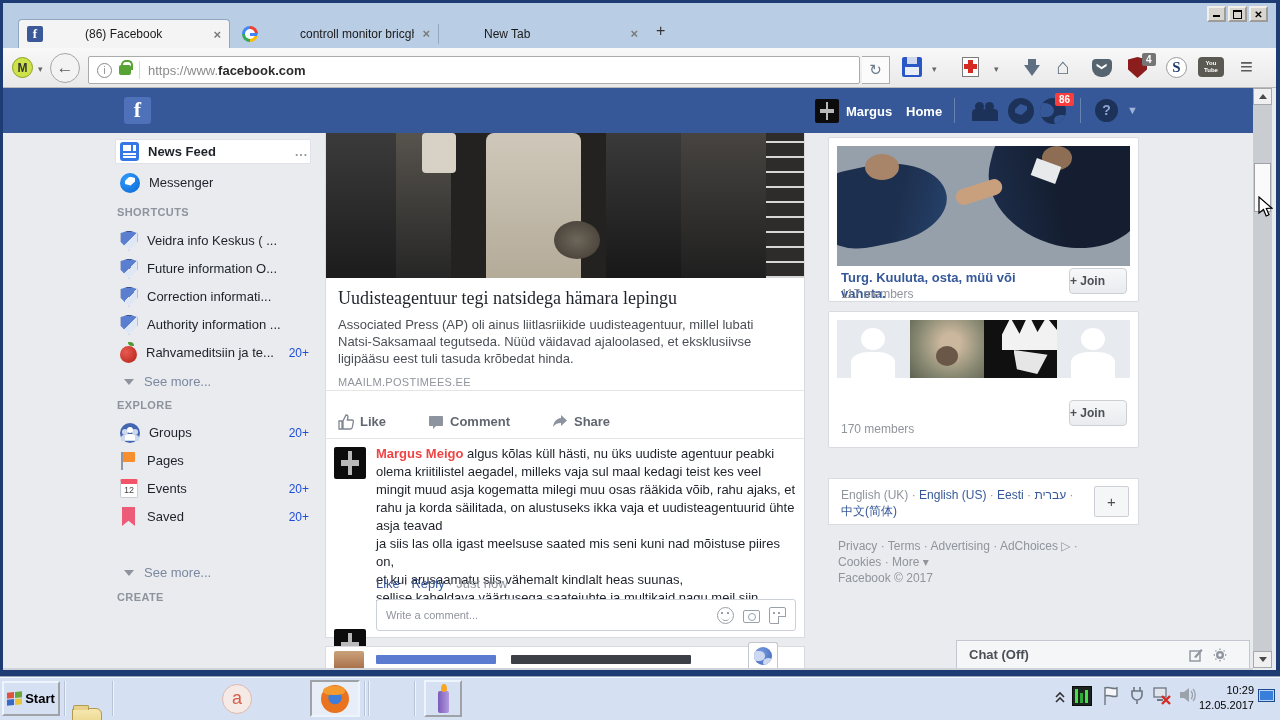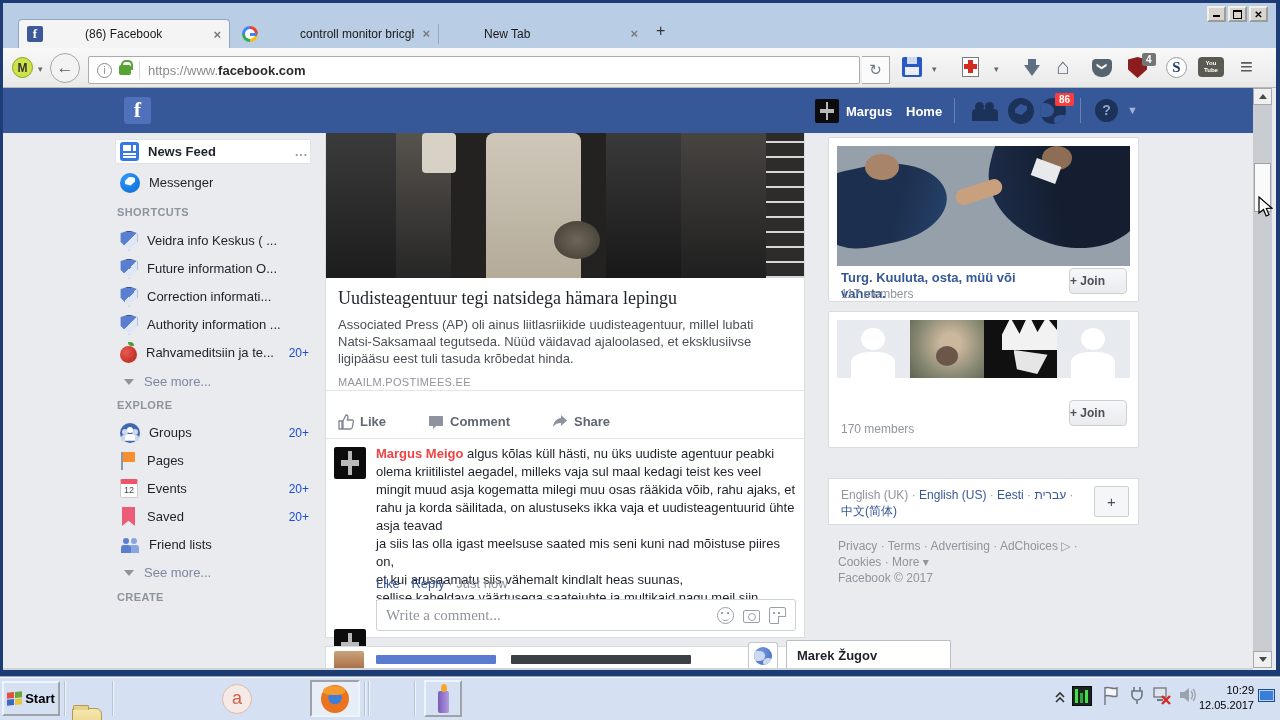--- a/index.html
+++ b/index.html
@@ -132,21 +132,21 @@
   .dark-avatar { background:#0c0c0c; position:relative; overflow:hidden; }
   .dark-avatar::before { content:""; position:absolute; left:45%; top:12%; width:10%; height:76%; background:#b9b9b9; }
   .dark-avatar::after { content:""; position:absolute; left:22%; top:42%; width:56%; height:16%; background:#b9b9b9; }
   .c-body { position:absolute; left:50px; top:6px; width:420px; font-size:13px; line-height:18px; color:#1d2129; white-space:pre-line; }
   .c-author { color:#ef4444; font-weight:bold; }
   .c-meta { position:absolute; left:50px; top:137px; font-size:13px; }
   .c-meta .lnk { color:#365899; }
   .c-meta .sep { color:#90949c; }
   .c-meta .time { color:#90949c; }
   .writebox { position:absolute; left:50px; top:160px; width:420px; height:32px; border:1px solid #ccd1d9; border-radius:3px; display:flex; align-items:center; background:#fff; }
-  .writebox input { flex:1; border:none; outline:none; font-size:15px; padding:0 9px; font-family:Liberation Serif, serif; color:#6d28d9; }
+  .writebox input { flex:1; border:none; outline:none; font-size:11px; padding:0 9px; font-family:Liberation Sans, sans-serif; color:#6d28d9; }
   .writebox input::placeholder { color:#90949c; }
   .wb-ic { width:17px; height:17px; margin-right:9px; position:relative; flex:0 0 auto; }
   .smiley { border:1px solid #9aa0a8; border-radius:50%; }
   .smiley::before { content:""; position:absolute; left:3px; top:4px; width:2px; height:2px; background:#9aa0a8; box-shadow:6px 0 0 #9aa0a8; }
   .smiley::after { content:""; position:absolute; left:3px; top:8px; width:9px; height:4px; border-bottom:1px solid #9aa0a8; border-radius:0 0 8px 8px; }
   .camera { border:1px solid #9aa0a8; border-radius:2px; margin-top:2px; height:13px; }
   .camera::before { content:""; position:absolute; left:4px; top:2px; width:6px; height:6px; border:1px solid #9aa0a8; border-radius:50%; }
   .sticker { border:1px solid #9aa0a8; border-radius:2px; }
   .sticker::before { content:""; position:absolute; right:-1px; bottom:-1px; width:7px; height:7px; background:#fff; border-left:1px solid #9aa0a8; border-top:1px solid #9aa0a8; }
   .sticker::after { content:""; position:absolute; left:3px; top:4px; width:2px; height:2px; background:#9aa0a8; box-shadow:5px 0 0 #9aa0a8; }
@@ -358,24 +358,20 @@
   <div class="side-row" style="top:476px;padding-left:5px;">
     <span class="events-ic">12</span>
     <span class="lbl">Events</span>
     <span class="cnt">20+</span>
   </div>
   <div class="side-row" style="top:504px;padding-left:5px;">
     <span class="saved-ic"></span>
     <span class="lbl" style="margin-left:12px;">Saved</span>
     <span class="cnt">20+</span>
   </div>
-  <div class="side-row" style="top:532px;padding-left:5px;">
-    <span class="fl-ic"></span>
-    <span class="lbl">Friend lists</span>
-  </div>
   <div class="side-row" style="top:560px;padding-left:5px;">
     <span class="seemore-caret"></span>
     <span class="lbl seemore-lbl">See more...</span>
   </div>
   <div class="side-head" style="top:591px;">CREATE</div>
   <div class="create-links" style="top:637px;margin-top:39px;">
     <span>Advert</span><span>Page</span><span>Group</span><span>Event</span>
   </div>
 
   <div class="abs post-card">
@@ -492,21 +488,36 @@
     </div>
     <div>
       <span class="dotsep">Cookies</span><span class="dotsep">More</span><span> <span>▾</span></span>
     </div>
     <div>Facebook © 2017</div>
   </div>
 
   <div class="abs globe-tab">
       <span class="globe-blue"></span>
     </div>
-  <div class="abs friend-tab">Marek Žugov</div>
+  <div class="abs chat-bar">
+    <span>Chat (Off)</span>
+    <span class="chat-ic" style="right:46px;">
+      <svg width="14" height="14" viewBox="0 0 14 14">
+          <rect x="1" y="3" width="10" height="10" fill="none" stroke="#8d949e" stroke-width="1.4"></rect>
+          <path d="M5 9l7-8 1.6 1.6L7 10z" fill="#8d949e"></path>
+        </svg>
+    </span>
+    <span class="chat-ic" style="right:22px;">
+      <svg width="14" height="14" viewBox="0 0 14 14">
+          <path d="M7 0l1 2h-2zM7 14l1-2H6zM0 7l2-1v2zM14 7l-2-1v2zM2 2l2 .8L2.8 4zM12 12l-2-.8 1.2-1.2zM12 2l-.8 2L10 2.8zM2 12l.8-2L4 11.2z" fill="#8d949e"></path>
+          <circle cx="7" cy="7" r="4" fill="#8d949e"></circle>
+          <circle cx="7" cy="7" r="1.7" fill="#f5f6f7"></circle>
+        </svg>
+    </span>
+  </div>
 
   <div class="abs sb" style="top:88px;height:580px;"></div>
   <div class="sb-btn" style="top:88px;">
       <span class="tri-up"></span>
     </div>
   <div class="abs sb-thumb"></div>
   <div class="sb-btn" style="top:651px;">
       <span class="tri-dn"></span>
     </div>
   <div class="abs" style="left:0;top:668px;width:1253px;height:8px;background:#cfd3d9;"></div>

